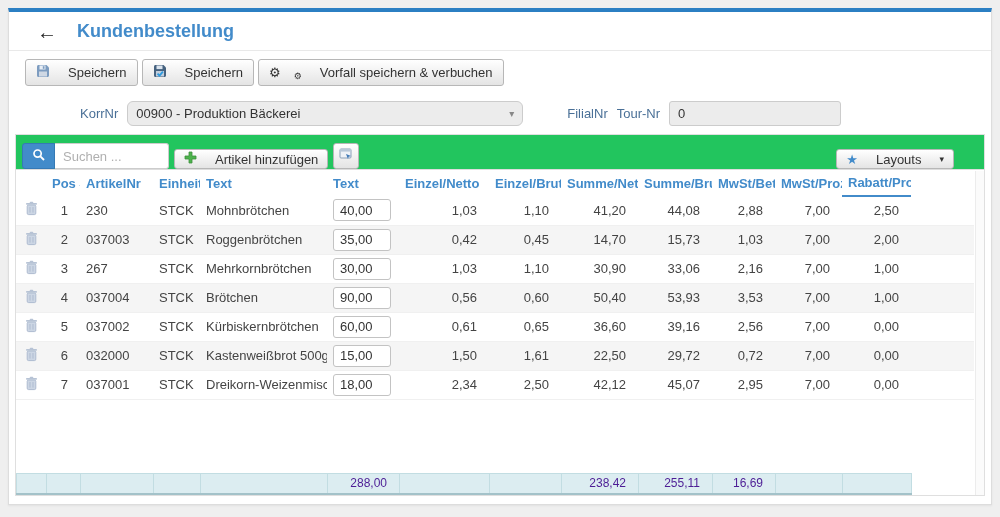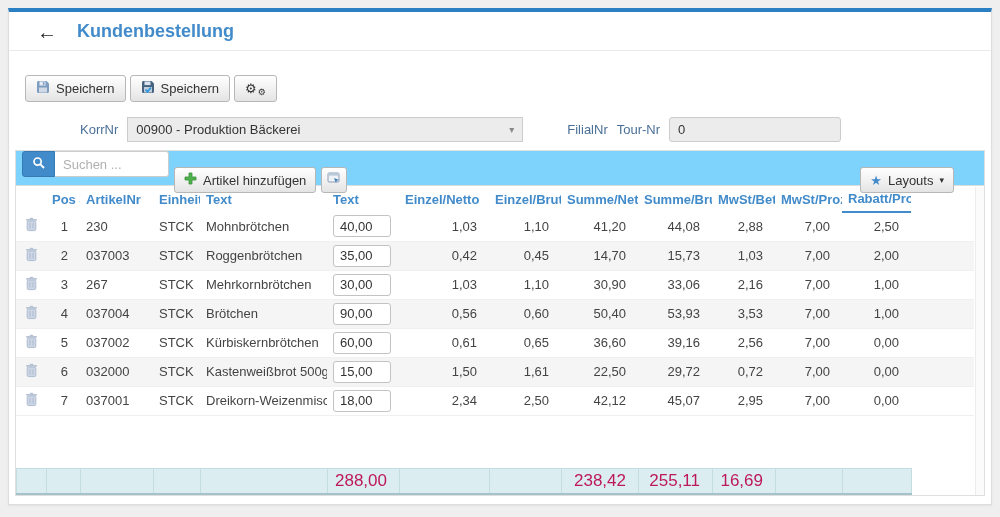--- a/index.html
+++ b/index.html
@@ -15,65 +15,64 @@
     box-shadow:0 1px 2px rgba(0,0,0,.06);
     display:flex; flex-direction:column;
   }
   
   .title-row { display:flex; align-items:center; padding:9px 20px 8px 28px; border-bottom:1px solid #e9e9e9; }
   .back { font-size:20px; font-weight:bold; color:#222; cursor:pointer; line-height:1; }
   .title { font-size:18px; font-weight:600; color:#428bca; margin-left:20px; }
   
   .btn-row { display:flex; gap:4px; padding:8px 14px 7px 16px; }
   .btn {
-    display:inline-flex; align-items:center; gap:6px;
+    display:inline-flex; align-items:center; gap:18px;
     background:linear-gradient(#ffffff,#e4e4e4);
     border:1px solid #b7b7b7; border-radius:3px;
     padding:4px 10px; font-size:13px; color:#333; cursor:pointer;
     font-family:"Liberation Sans", sans-serif;
-    margin-top:16px;
   }
   .btn .gear-big { font-size:13px; line-height:1; color:#333; }
   .btn .gear-small { font-size:9px; line-height:1; color:#333; margin-left:-5px; margin-top:7px; }
   
   .form-row { display:flex; align-items:center; padding:8px 20px 8px 50px;margin-left:21px; }
   .flabel { color:#4a7097; margin-right:9px; white-space:nowrap; }
   .select {
     display:flex; align-items:center; justify-content:space-between;
-    background:#ececec; border:1px solid #ccc; border-radius:0;
+    background:#ececec; border:1px solid #ccc; border-radius:6px;
     height:25px; padding:0 8px; color:#333; cursor:pointer; overflow:hidden; white-space:nowrap;gap:13px;
   }
   .select .caret { color:#888; font-size:10px; margin-left:6px; }
   .sel-korr { width:396px; }
   .sel-filial { width:158px; margin-right:22px; }
   .gap1 { width:44px; }
   .tour-input {
     width:172px; height:25px; background:#ececec; border:1px solid #ccc;
     border-radius:3px; padding:0 8px; color:#333; font-family:"Liberation Sans",sans-serif; font-size:13px;
   }
   
   .grid {
     margin:0 6px 8px 6px; height:372px; border:1px solid #dfdfdf;
     display:flex; flex-direction:column; position:relative; background:#fff;
   }
   .grid-toolbar {
-    height:35px; background:#7dd3fc; border-bottom:1px solid #ddd;
-    display:flex; align-items:flex-start; padding:0 6px; gap:5px;
+    height:35px; background:#22c55e; border-bottom:1px solid #ddd;
+    display:flex; align-items:flex-end; padding:0 6px; gap:5px;
   }
   .search-group { display:flex; }
   .search-btn {
     width:33px; height:26px; background:#428bca; border:1px solid #3579b5;
     border-radius:3px 0 0 3px; display:flex; align-items:center; justify-content:center; cursor:pointer;
   }
   .search-input {
     width:114px; height:26px; border:1px solid #ccc; border-left:none;
     border-radius:0 3px 3px 0; padding:0 8px; font-size:13px; font-family:"Liberation Sans",sans-serif;
   }
   .search-input::placeholder { color:#b0b0b0; }
-  .btn-sm { height:26px; padding:3px 9px; }
+  .btn-sm { height:20px; padding:3px 9px; }
   .icon-btn { width:26px; height:26px; padding:0; display:inline-flex; align-items:center; justify-content:center; }
   .tb-spacer { flex:1; }
   .layouts-btn { margin-right:24px; }
   .star { color:#428bca; font-size:13px; line-height:1; }
   .dd-caret { font-size:9px; color:#333; }
   
   table { border-collapse:collapse; table-layout:fixed; width:calc(100% - 10px); }
   col.c-trash{width:30px} col.c-pos{width:34px} col.c-art{width:73px} col.c-einh{width:47px}
   col.c-text{width:127px} col.c-menge{width:72px} col.c-en{width:90px} col.c-eb{width:72px}
   col.c-sn{width:77px} col.c-sb{width:74px} col.c-mb{width:63px} col.c-mp{width:67px} col.c-rab{width:69px}
@@ -93,21 +92,21 @@
   .trash { cursor:pointer; display:inline-block; line-height:0; }
   .menge-input {
     width:58px; height:22px; border:1px solid #c3c3c3; border-radius:3px;
     padding:0 6px; font-size:13px; color:#333; font-family:"Liberation Sans",sans-serif; background:#fff;
   }
   .grid-spacer { flex:1; background:#fff; }
   
   .totals-table td {
     height:21px; padding:2px 6px; background:#dcedf1;
     border:1px solid #c2dde2; border-bottom:2px solid #a3c2c9;
-    color:#be185d; font-size:17px; white-space:nowrap;
+    color:#4c1d95; font-size:12px; white-space:nowrap;
   }
   .totals-table td.num { text-align:right; padding-right:12px; }
   .totals-table td.filler { background:transparent; border:none; }
   .scroll-gutter {
     position:absolute; top:36px; right:0; bottom:0; width:9px;
     background:#fbfbfb; border-left:1px solid #ececec;
   }
 </style>
 </head>
 <body>
@@ -138,20 +137,21 @@
             <rect x="3.5" y="1.5" width="6" height="3.6" fill="#dbe4ee"></rect>
             <rect x="3" y="7" width="8" height="5.5" fill="#c2cedc"></rect>
             <path d="M4.5 9.6l2 2 3.4-4" stroke="#2e9be0" stroke-width="1.8" fill="none"></path>
           </svg>
       </span>
       <span>Speichern</span>
     </button>
     <button class="btn">
       <span class="gear-big">⚙</span>
         <span class="gear-small">⚙</span>
+      <span>Vorfall speichern &amp; verbuchen</span>
     </button>
   </div>
 
   <div class="form-row">
     <span class="flabel">KorrNr</span>
     <div class="select sel-korr">
       <span>00900 - Produktion Bäckerei</span>
       <span class="caret">▾</span>
     </div>
     <span class="gap1"></span>

